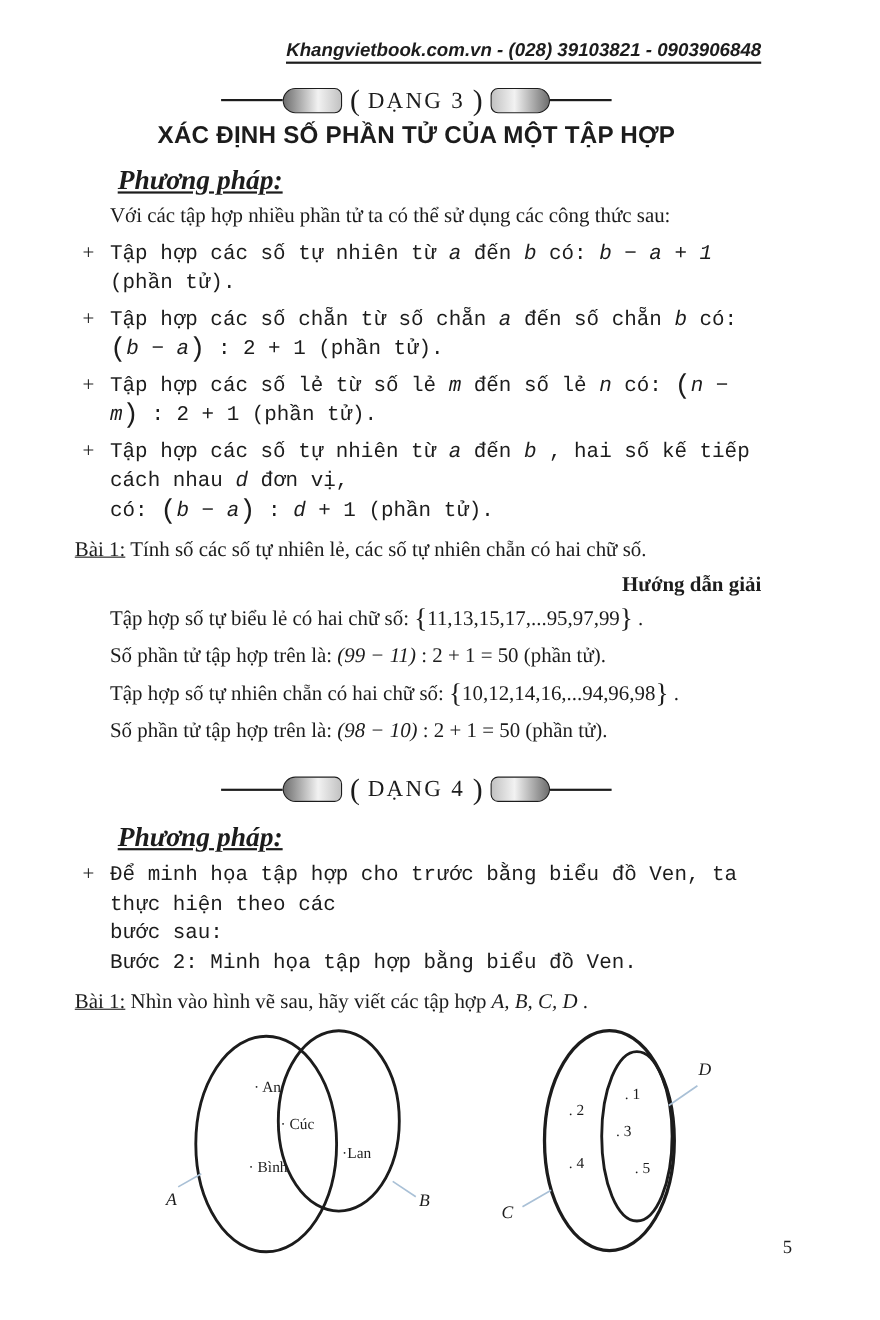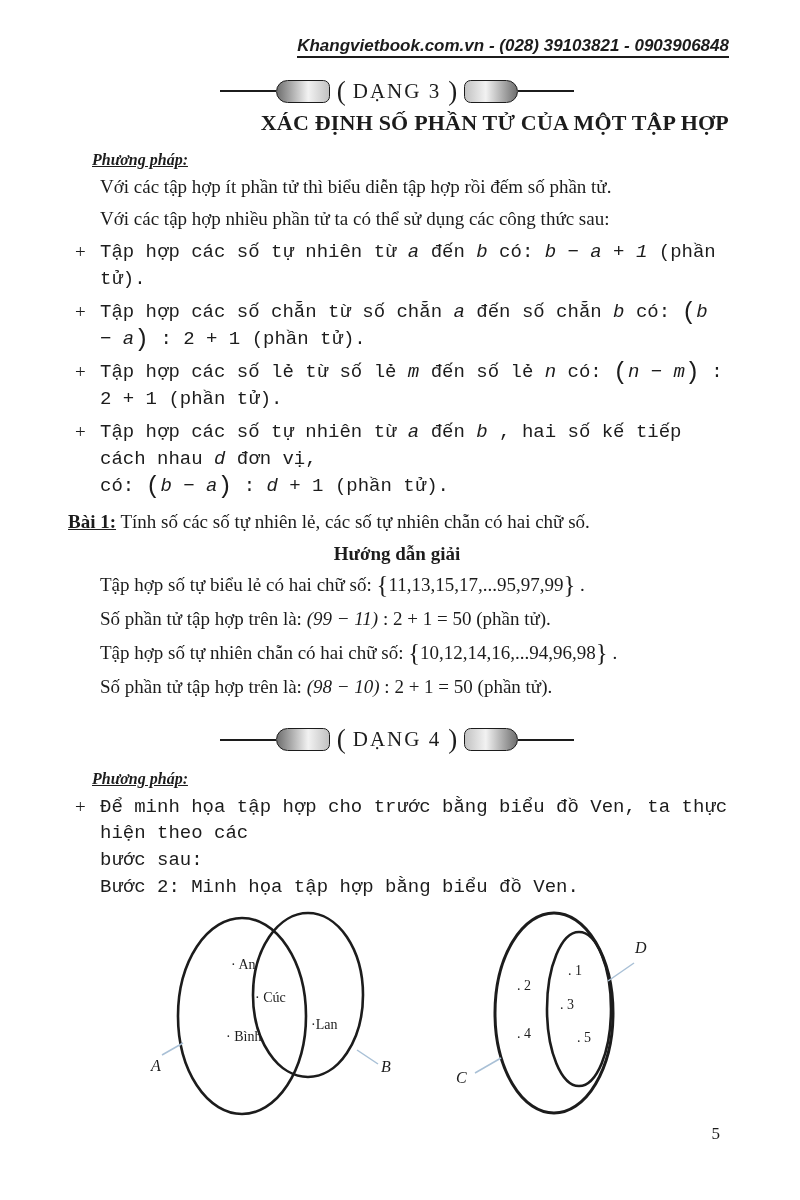--- a/index.html
+++ b/index.html
@@ -1,56 +1,56 @@
 <!DOCTYPE html>
 <html><head>
 <meta charset="utf-8">
 <style>
   html,body { margin:0; padding:0; }
   body {
     width:800px; height:1200px; background:#ffffff;
     font-family:"Liberation Serif", serif; color:#1c1c1c;
     position:relative; overflow:hidden;
   }
-  .page { padding:36px 71px 0 65px; }
+  .page { padding:36px 108px 0 65px; }
 
   
   .header { text-align:right; font-family:"Liberation Sans", sans-serif;
     font-style:italic; font-weight:bold; font-size:17px; }
   .header .hline { border-bottom:2px solid #1c1c1c; padding-bottom:1px; }
 
   
   .banner { display:flex; align-items:center; justify-content:center; margin-top:20px; height:30px; }
   .bline { width:56px; height:2px; background:#1c1c1c; }
   .cap { width:54px; height:23px; border:1.6px solid #1c1c1c; box-sizing:border-box; }
   .cap-left  { border-radius:12px 7px 7px 12px; background:linear-gradient(90deg,#6f6f6f,#f2f2f2 60%,#c2c2c2); }
   .cap-right { border-radius:7px 12px 12px 7px; background:linear-gradient(90deg,#c2c2c2,#f2f2f2 40%,#6f6f6f); }
   .bparen { font-size:27px; line-height:23px; margin:0 7px; font-weight:400; }
   .btext  { font-size:21px; letter-spacing:2px; }
 
-  .section-title { text-align:right; font-family:Liberation Serif, serif;
+  .section-title { text-align:center; font-family:Liberation Sans, sans-serif;
     font-weight:bold; font-size:22px; margin-top:4px; letter-spacing:0.2px; }
 
-  .method-label { margin:15px 0 0 27px; font-weight:bold; font-style:italic;
-    text-decoration:underline; font-size:16px; }
+  .method-label { margin:15px 0 0 42px; font-weight:bold; font-style:italic;
+    text-decoration:underline; font-size:25px; }
 
   .para { margin:5px 0 0 35px; font-size:19px; line-height:1.42; }
 
   .bullet { display:flex; margin:6px 0 0 10px; font-size:19px; line-height:1.42; }
   .bullet .marker { width:25px; flex:none; }
   .bullet .body { flex:1; }
   .bullet .body p { margin:0;font-family:Liberation Mono, monospace; }
 
   .seg-i { font-style:italic; }
   .seg-p { font-size:1.3em; line-height:1; vertical-align:-0.08em; }
 
   .bai { margin:9px 0 0 3px; font-size:19px; line-height:1.42; }
-  .bai-label { font-weight:bold; text-decoration:underline;margin-top:16px; }
+  .bai-label { font-weight:normal; text-decoration:underline;margin-top:16px; }
 
-  .hdg { text-align:center; font-weight:bold; font-size:19px; margin-top:7px; }
+  .hdg { text-align:right; font-weight:bold; font-size:19px; margin-top:7px; }
   .sol { margin:7px 0 0 35px; font-size:19px; line-height:1.42; }
 
   .d4 { margin-top:24px; }
 
   .venn-wrap { margin-top:4px; }
   .venn-wrap svg { display:block; }
   .vtext { font-family:"Liberation Serif", serif; font-size:14px; fill:#1c1c1c; }
   .vlabel { font-family:"Liberation Serif", serif; font-size:16px; font-style:italic; fill:#1c1c1c; }
 
   .footer-page { position:absolute; right:80px; bottom:56px; font-size:17px; }
@@ -69,21 +69,20 @@
     <span class="cap cap-left"></span>
     <span class="bparen">(</span>
     <span class="btext">DẠNG 3</span>
     <span class="bparen">)</span>
     <span class="cap cap-right"></span>
     <span class="bline"></span>
   </div>
   <div class="section-title">XÁC ĐỊNH SỐ PHẦN TỬ CỦA MỘT TẬP HỢP</div>
 
   <div class="method-label">Phương pháp:</div>
-  <p class="para">Với các tập hợp ít phần tử thì biểu diễn tập hợp rồi đếm số phần tử.</p>
   <p class="para">Với các tập hợp nhiều phần tử ta có thể sử dụng các công thức sau:</p>
 
   <div class="bullet">
     <span class="marker">+</span>
     <div class="body">
         <p><span class="seg-r">Tập hợp các số tự nhiên từ </span><span class="seg-i">a</span><span class="seg-r"> đến </span><span class="seg-i">b</span><span class="seg-r"> có: </span><span class="seg-i">b − a + 1</span><span class="seg-r"> (phần tử).</span></p>
       </div>
   </div>
   <div class="bullet">
     <span class="marker">+</span>
@@ -129,20 +128,24 @@
   <div class="method-label">Phương pháp:</div>
   <div class="bullet">
     <span class="marker">+</span>
     <div class="body">
       <p>Để minh họa tập hợp cho trước bằng biểu đồ Ven, ta thực hiện theo các</p>
       <p>bước sau:</p>
       <p>Bước 2: Minh họa tập hợp bằng biểu đồ Ven.</p>
     </div>
   </div>
 
+  <p class="bai">
+    <span class="bai-label">Bài 1:</span>
+    <span><span class="seg-r">Nhìn vào hình vẽ sau, hãy viết các tập hợp </span><span class="seg-i">A, B, C, D</span><span class="seg-r"> .</span></span>
+  </p>
 
   <div class="venn-wrap">
     <svg width="680" height="228" viewBox="0 0 680 228">
 
       <ellipse cx="177" cy="111" rx="64" ry="98" fill="none" stroke="#1c1c1c" stroke-width="2.6"></ellipse>
       <ellipse cx="243" cy="90" rx="55" ry="82" fill="none" stroke="#1c1c1c" stroke-width="2.6"></ellipse>
       <text class="vtext" x="166" y="64">· An</text>
       <text class="vtext" x="190" y="97">· Cúc</text>
       <text class="vtext" x="161" y="136">· Bình</text>
       <text class="vtext" x="246" y="124">·Lan</text>

